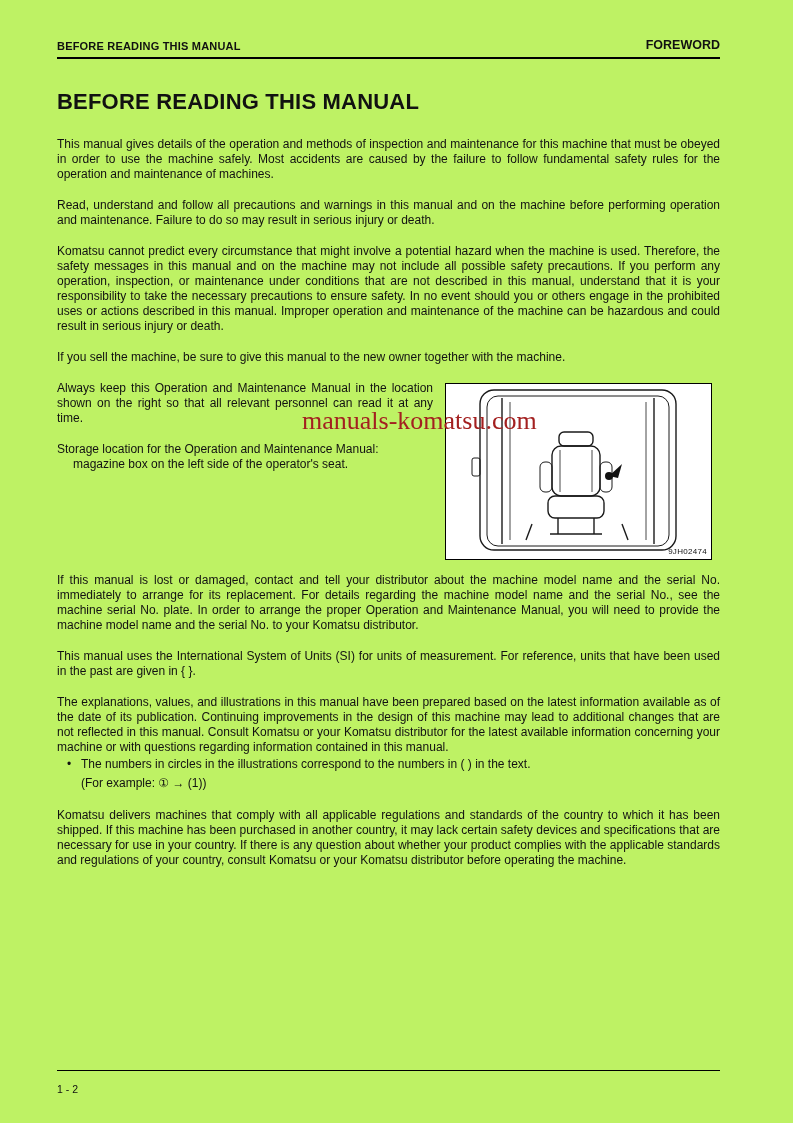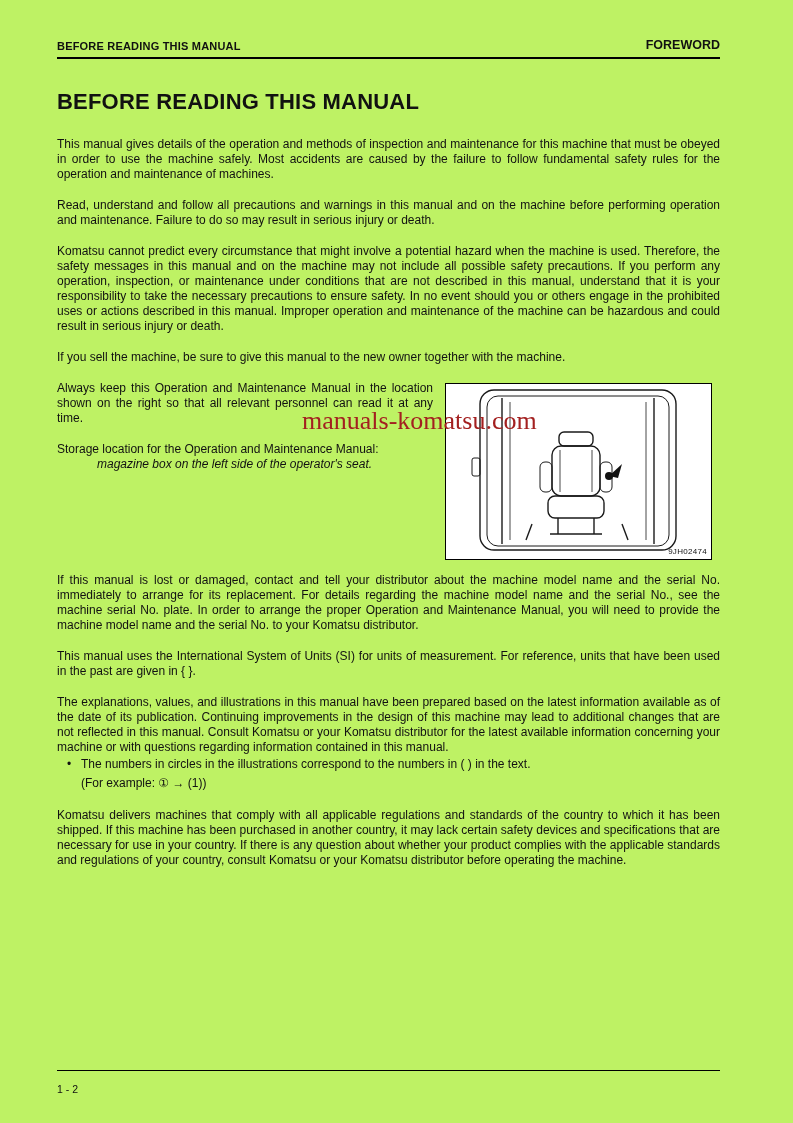--- a/index.html
+++ b/index.html
@@ -63,21 +63,21 @@
     background: #fff;
   }
   figure.illustration svg { display:block; }
   .fig-code {
     position: absolute;
     right: 4px;
     bottom: 3px;
     font-size: 8px;
     letter-spacing: 0.3px;
   }
-  .storage-line2 { display: inline-block; margin-left: 40px; font-style: italic; }
+  .storage-line2 { display: inline-block; margin-left: 16px; }
   .clear { clear: both; }
   
   .bullet-row {
     display: flex;
     font-size: 12px;
     line-height: 18.6px;
     margin: -6px 0 16px 10px;
   }
   .bullet-row .marker {
     width: 14px;

